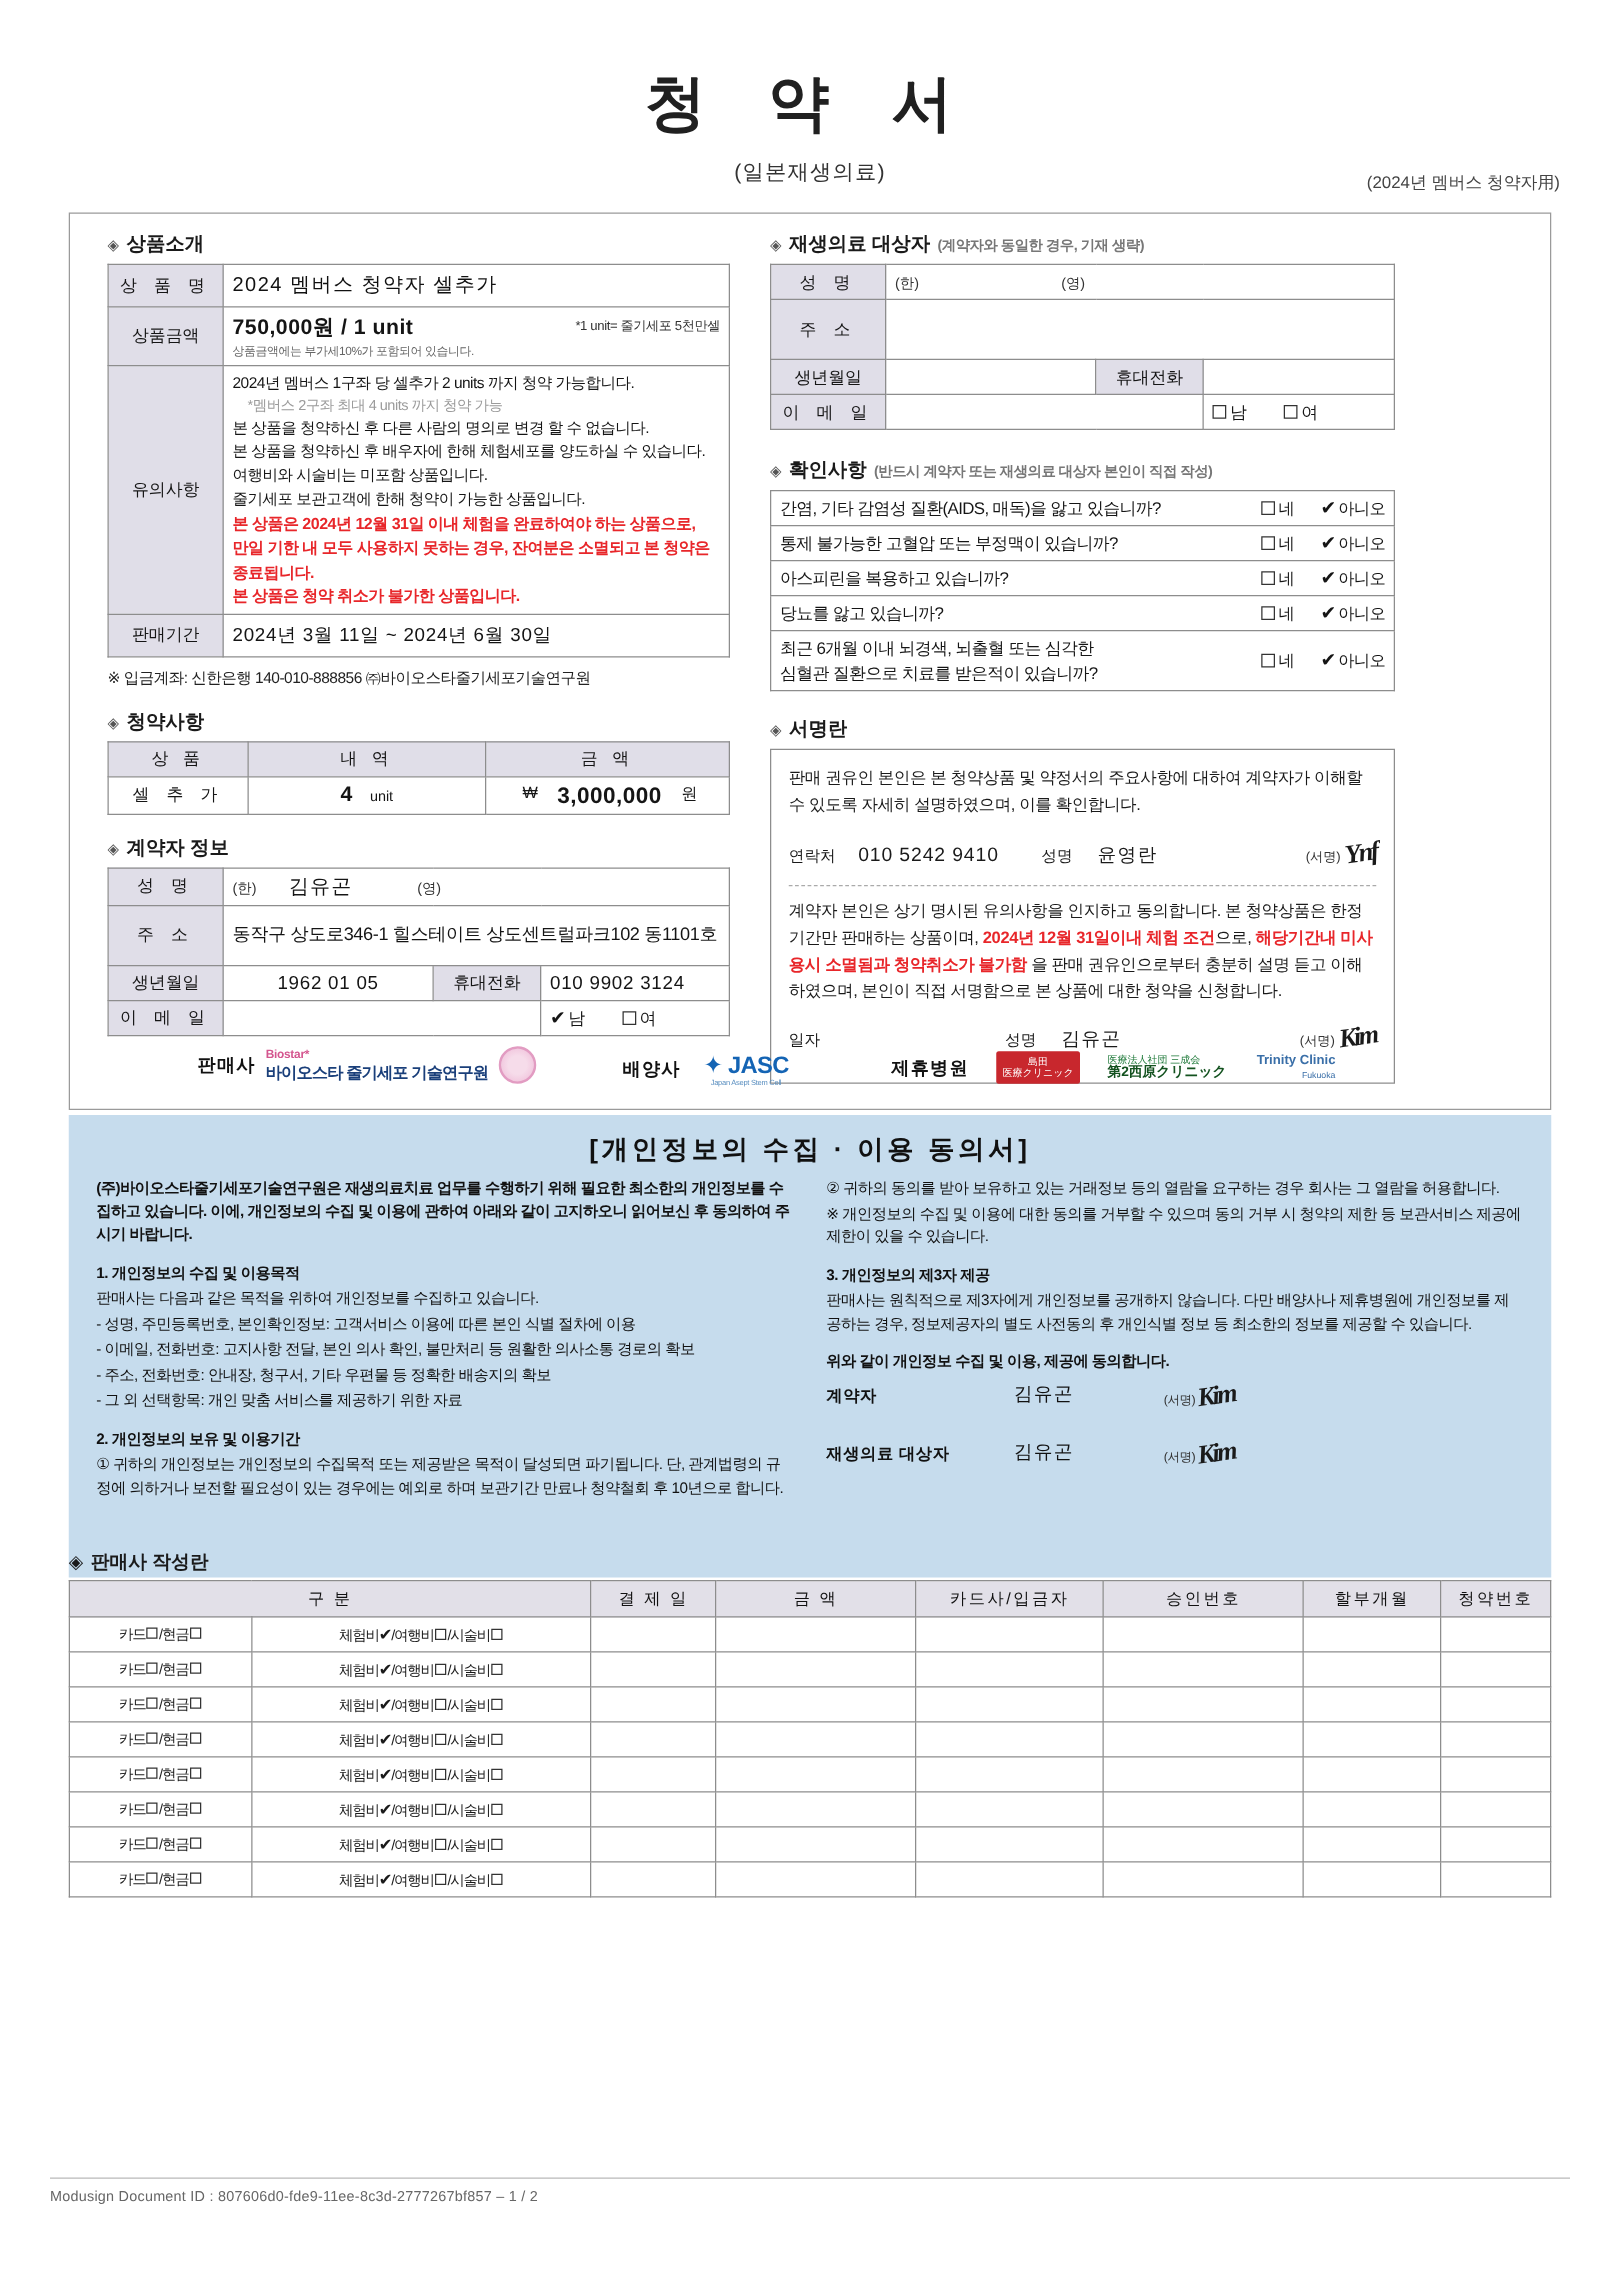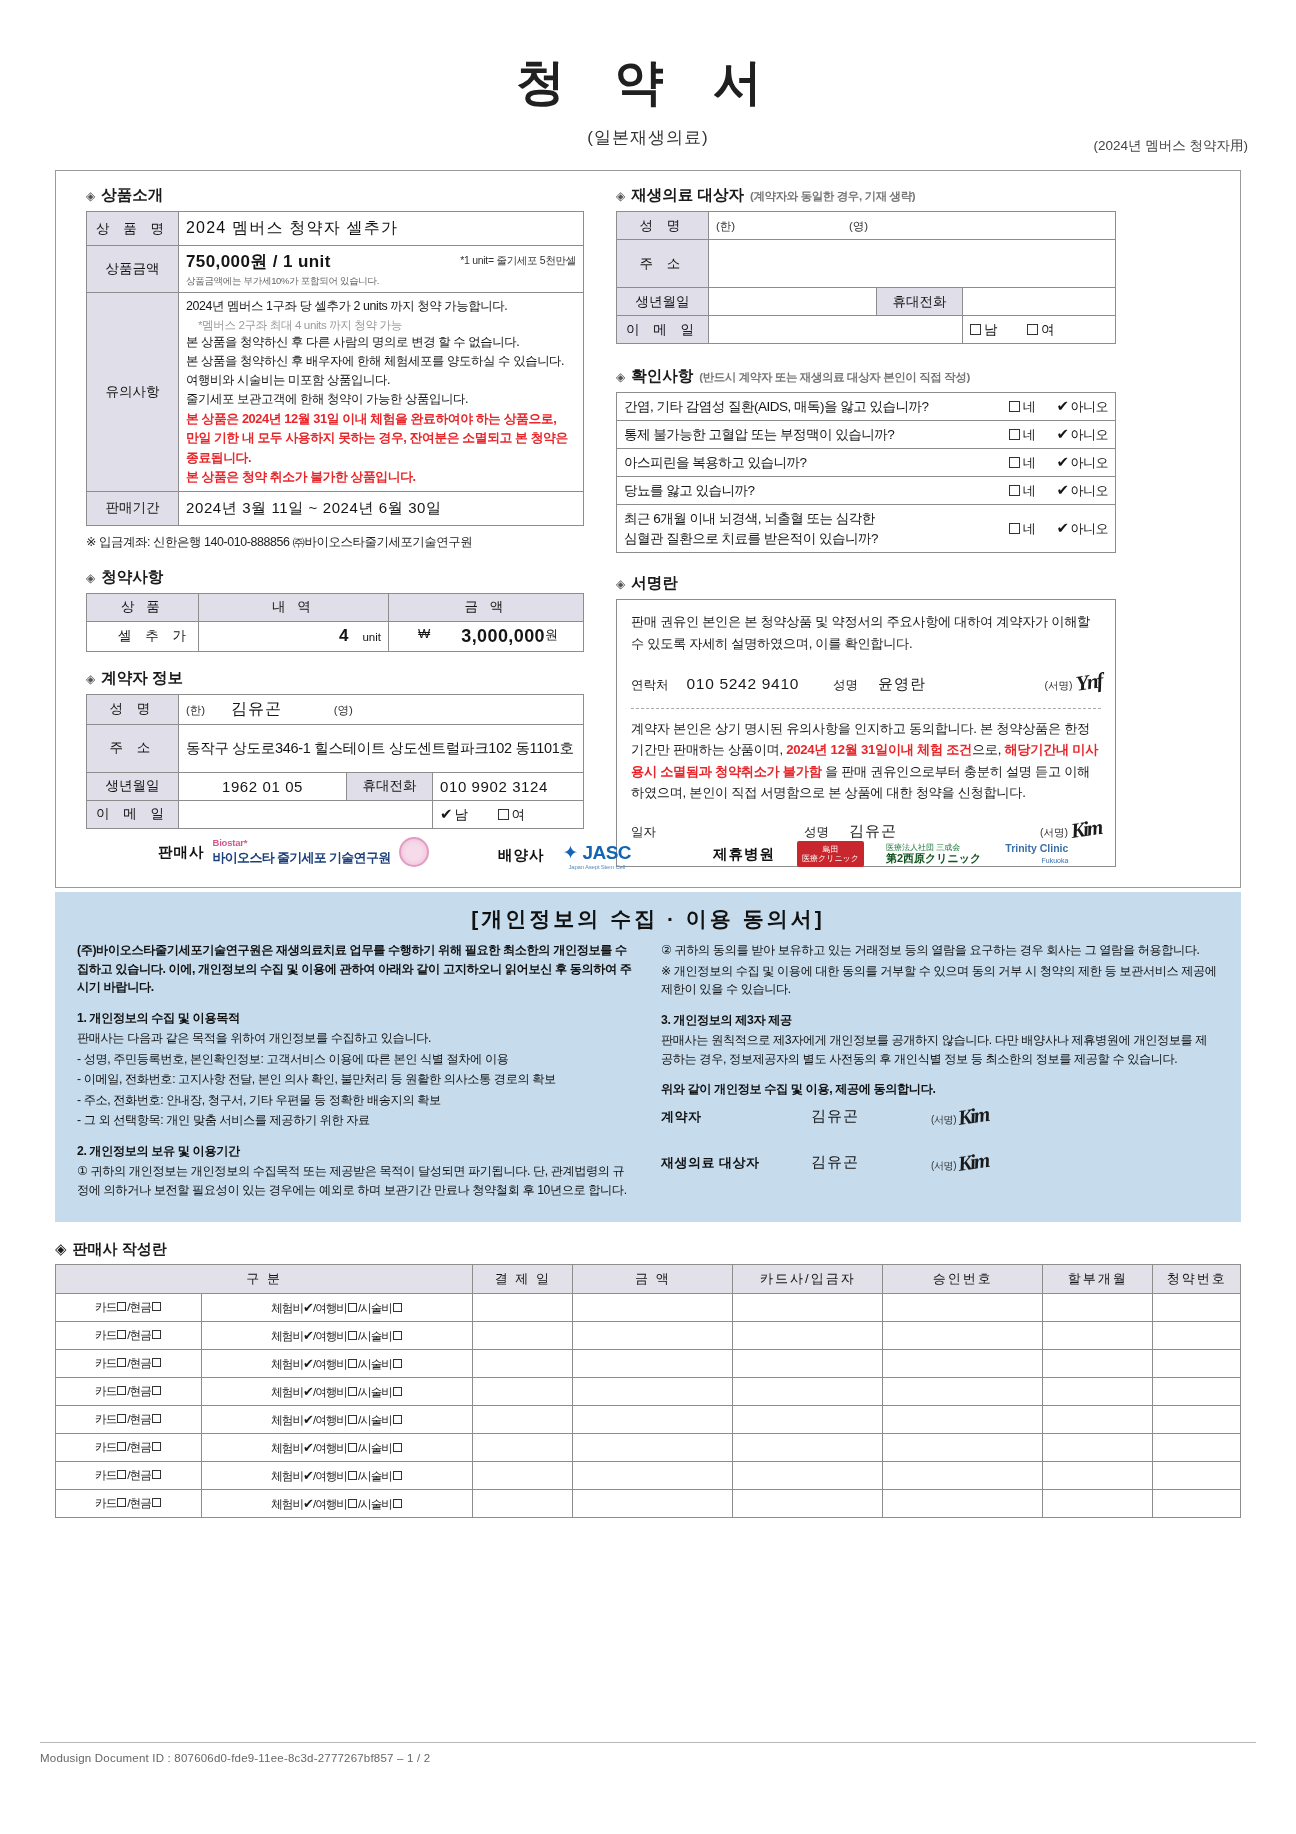--- a/index.html
+++ b/index.html
@@ -84,21 +84,21 @@
   .pamt-right { font-size:10.5px; color:#333; float:right; margin-top:4px; letter-spacing:-0.3px;}
   .notice-cell { padding:6px 8px 7px 8px; line-height:1.52; }
   .notice-cell .ln { font-size:12.4px; letter-spacing:-0.4px; white-space:nowrap; }
   .notice-cell .ln.gray { color:#9b9b9b; font-size:11.6px; padding-left:12px;}
   .notice-cell .ln.red  { color:#e8262a; font-weight:bold; }
   .notice-cell .ln.big  { font-size:12.8px; }
   .acct-note { font-size:12.4px; color:#222; margin-top:8px; letter-spacing:-0.4px; white-space:nowrap;}
 
   
   .tbl-sub th { background:#e0dee8; height:28px; font-size:13.5px; letter-spacing:4px; }
-  .tbl-sub td { height:30px; text-align:right;margin-left:42px; }
+  .tbl-sub td { height:30px; text-align:center;margin-left:42px; }
   .sub-prod { letter-spacing:5px; }
   .qty-num { font-size:17px; font-weight:bold; }
   .qty-unit { font-size:11.5px; margin-left:14px; }
   .won-sym { float:left; margin-left:22px; font-size:13px;}
   .amt-num { font-size:18px; font-weight:bold; letter-spacing:0.4px;}
   .won-suffix { float:right; margin-right:18px; font-size:13px;}
 
   
   .tbl-person td { height:28px; }
   .tbl-person td.lbl { width:92px; }
@@ -144,21 +144,21 @@
   .jasc { font-size:19px; font-weight:bold; color:#1464b4; letter-spacing:-0.5px;}
   .jasc-sub { font-size:6px; color:#5a8fc0; letter-spacing:-0.2px; }
   .hosp1 { background:#c8272d; color:#fff; font-size:8px; padding:4px 5px; line-height:1.15; text-align:center; border-radius:2px;}
   .hosp2 { font-size:8px; color:#1f7a3a; line-height:1.2;}
   .hosp2 b { font-size:11px; color:#13521f;}
   .trinity { font-size:10.5px; color:#3a6fa8; font-weight:bold; text-align:right; line-height:1.1;}
 
   
   .privacy {
     position:absolute; left:55px; top:892px;
-    width:1186px; height:330px;
+    width:1186px; height:370px;
     background:#c6dced;
     padding:10px 22px 28px 22px;
   }
   .privacy-title {
     text-align:center; font-size:21px; font-weight:bold;
     letter-spacing:3px; margin:3px 0 8px 0; color:#111;
   }
   .pv-cols { display:flex; gap:28px; }
   .pv-col { width:556px; font-size:12.2px; line-height:1.52; letter-spacing:-0.4px; color:#111;}
   .pv-col p { margin:0 0 2px 0; }

